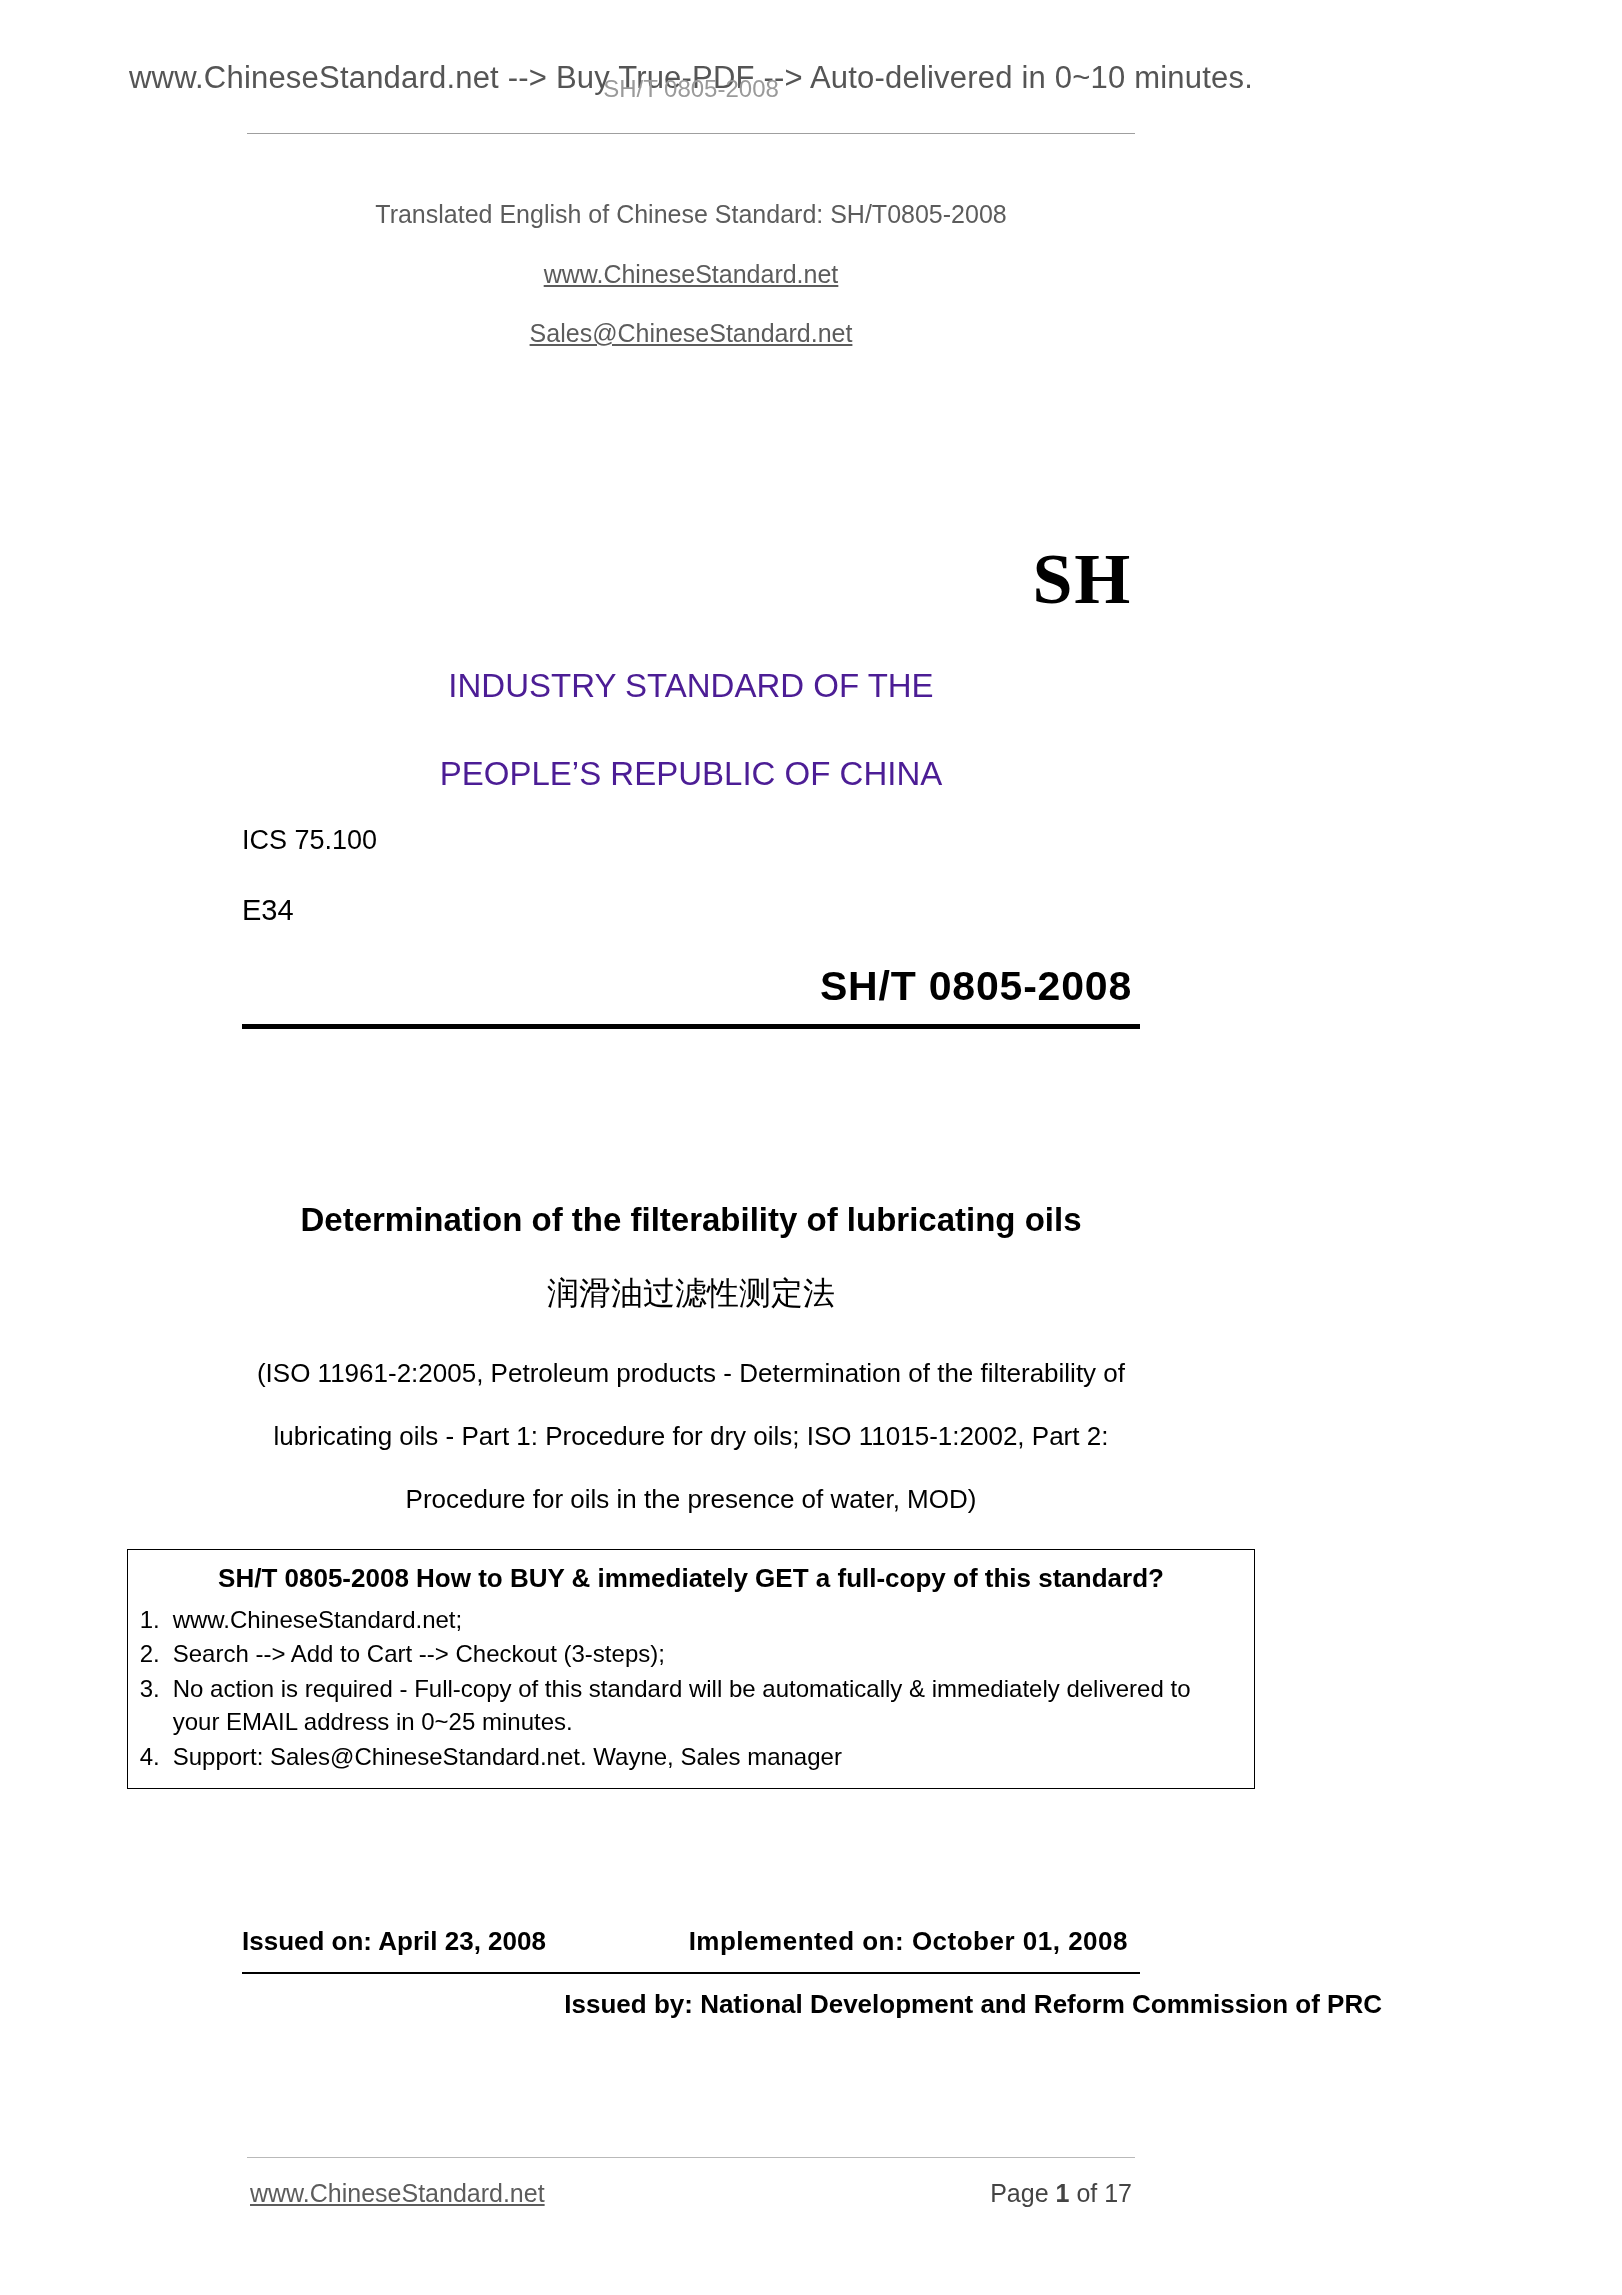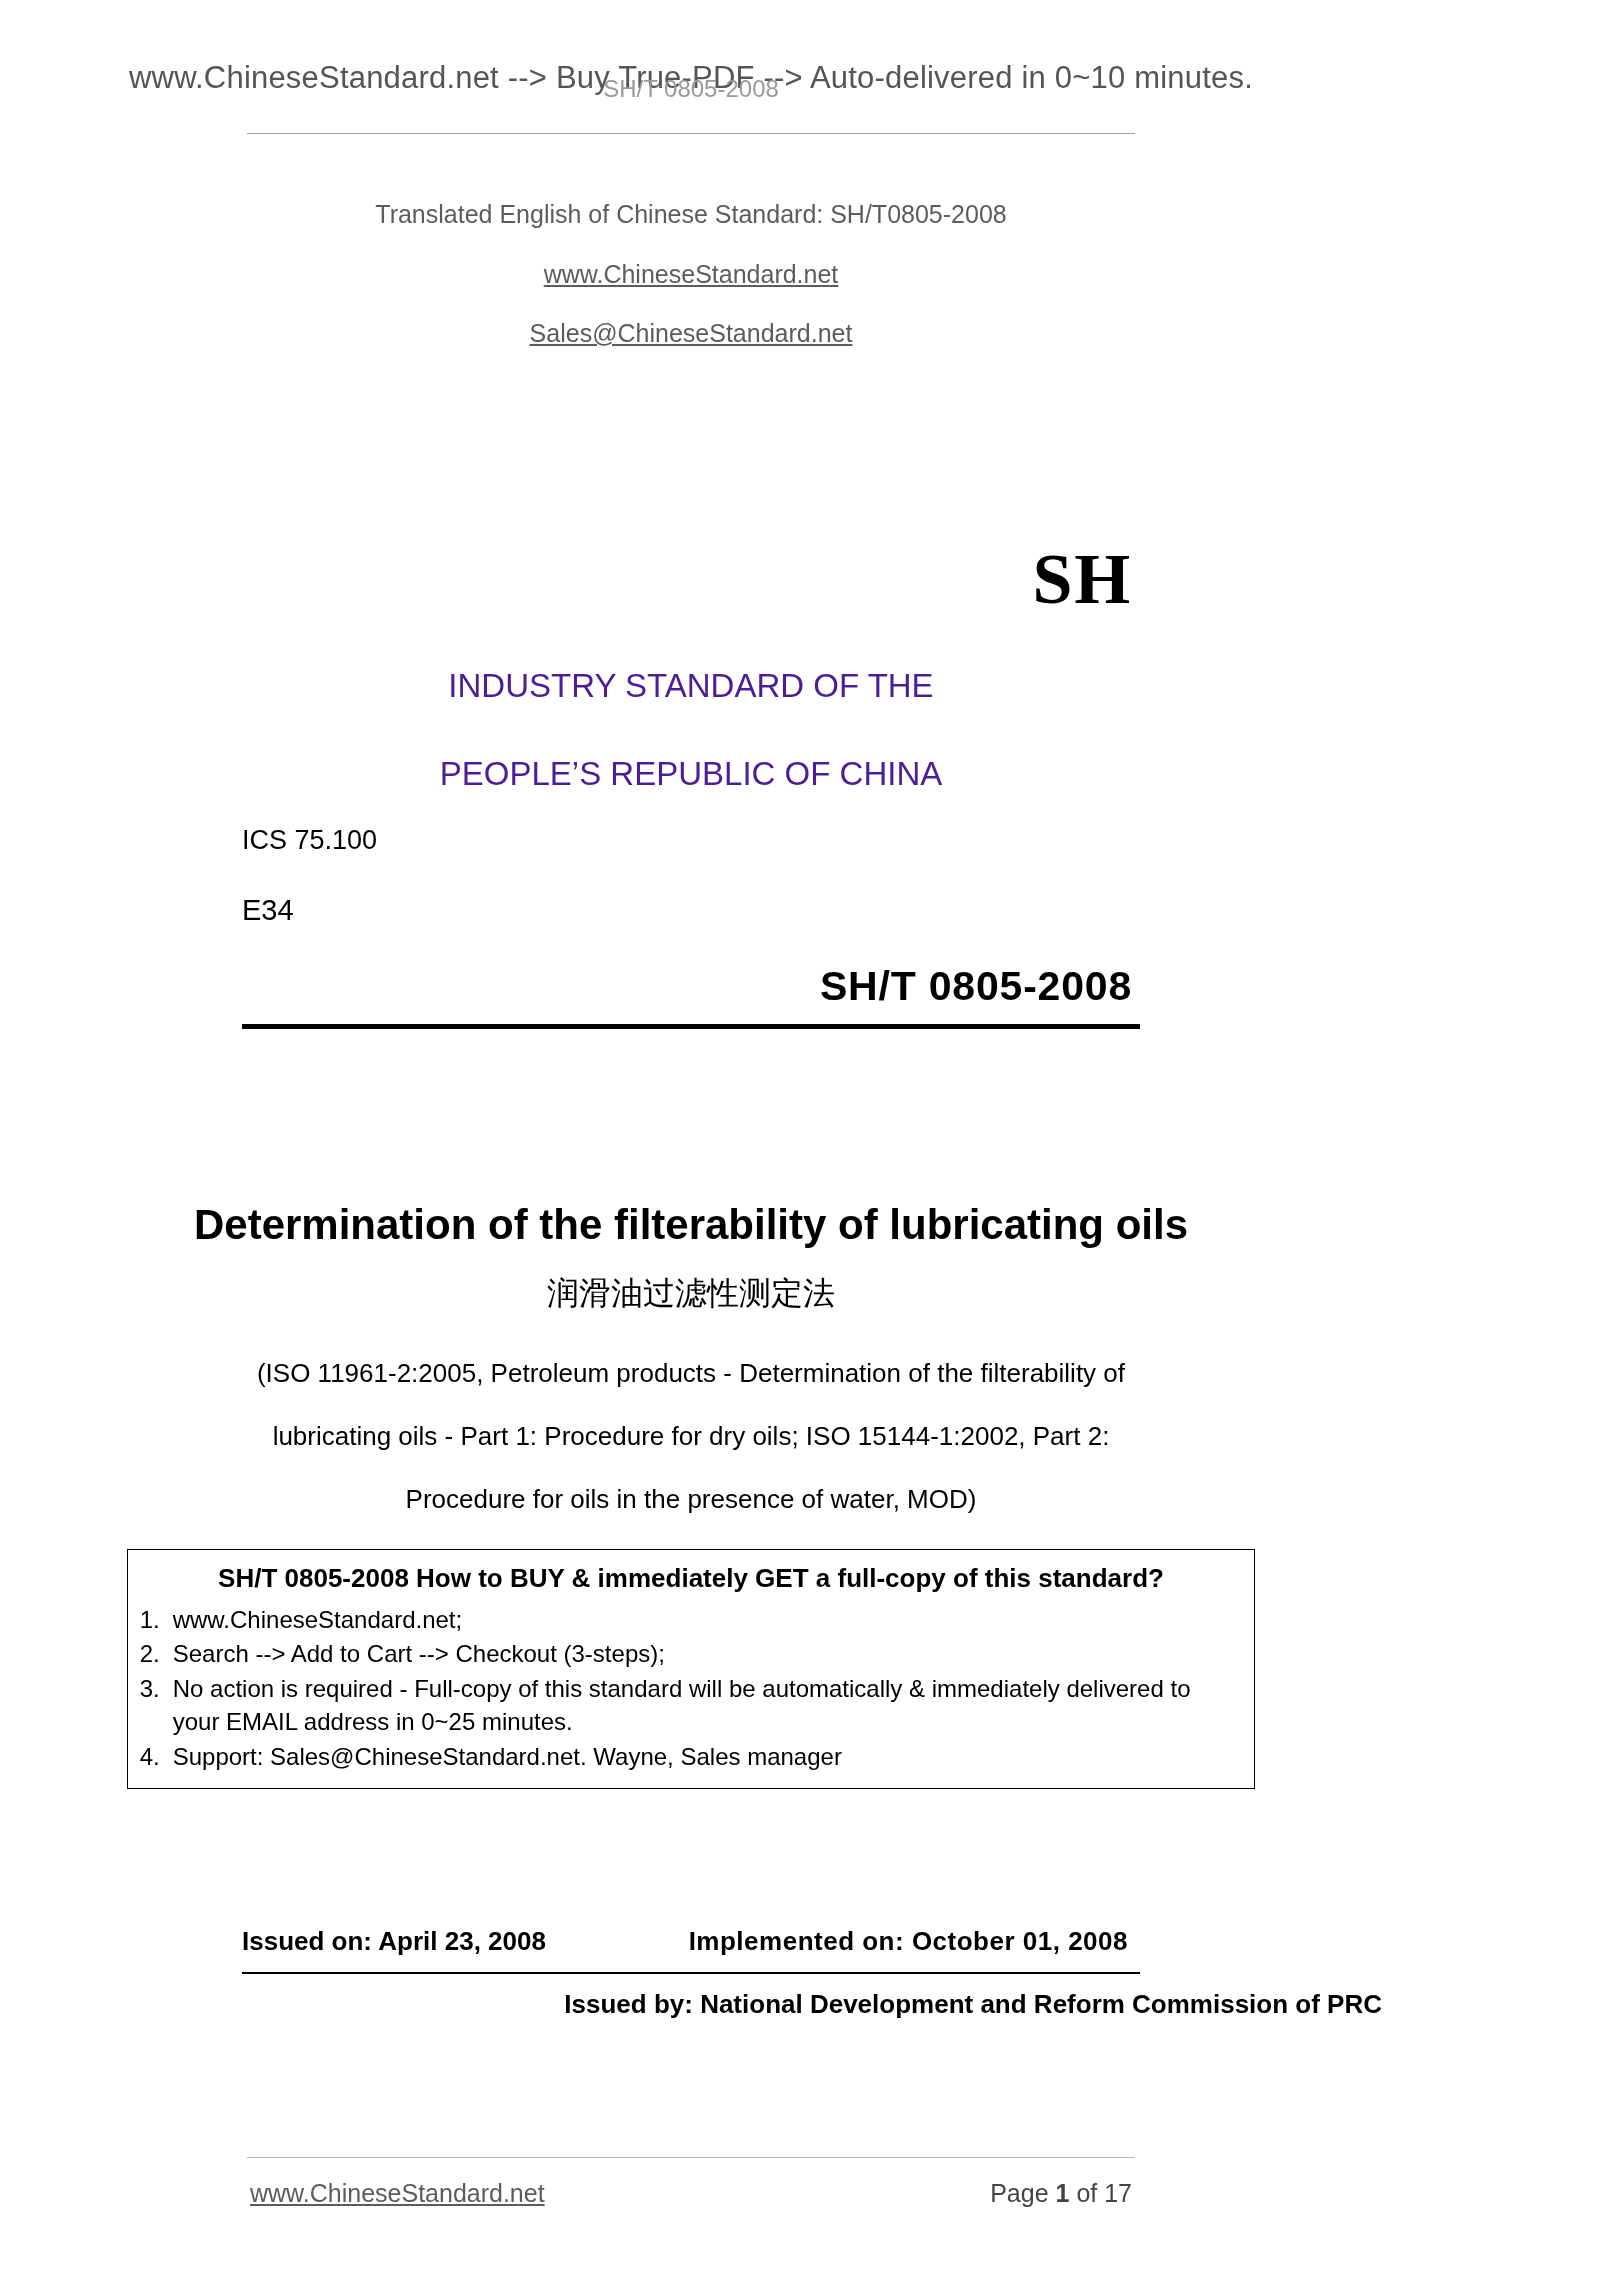--- a/index.html
+++ b/index.html
@@ -116,21 +116,21 @@
     top: 1024px;
     border-top: 5px solid #000;
   }
 
   
   .title-en {
     position: absolute;
     left: 0; right: 0;
     top: 1201px;
     text-align: center;
-    font-size: 42px;
+    font-size: 33px;
     font-weight: bold;
   }
   .title-cn {
     position: absolute;
     left: 0; right: 0;
     top: 1272px;
     text-align: center;
     font-size: 32px;
     font-family: "DejaVu Sans", sans-serif;
   }
@@ -257,21 +257,21 @@
   <div class="ecode">E34</div>
 
   <div class="std-number">SH/T  0805-2008</div>
   <div class="thick-rule"></div>
 
   <div class="title-en">Determination of the filterability of lubricating oils</div>
   <div class="title-cn">润滑油过滤性测定法</div>
 
   <div class="subtitle">
     <div>(ISO 11961-2:2005, Petroleum products - Determination of the filterability of</div>
-    <div>lubricating oils - Part 1: Procedure for dry oils; ISO 15144-1:2002, Part 2:</div>
+    <div>lubricating oils - Part 1: Procedure for dry oils; ISO 11015-1:2002, Part 2:</div>
     <div>Procedure for oils in the presence of water, MOD)</div>
   </div>
 
   <div class="buy-box">
     <div class="buy-title">SH/T 0805-2008 How to BUY &amp; immediately GET a full-copy of this standard?</div>
     <ul class="buy-list">
       <li>
         <span class="num">1.</span>
         <span class="txt">www.ChineseStandard.net;</span>
       </li>

